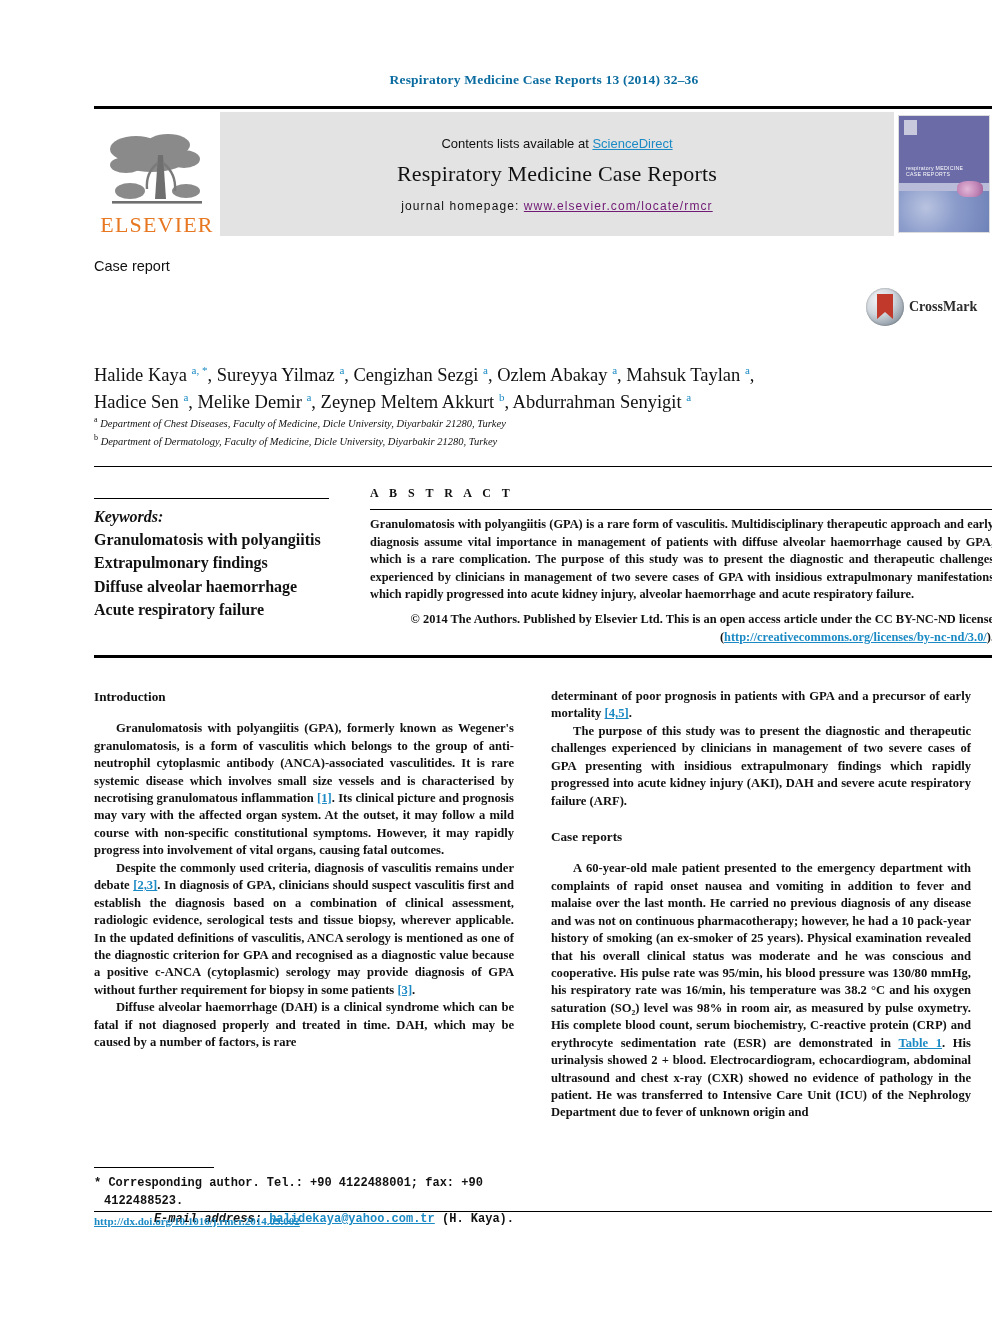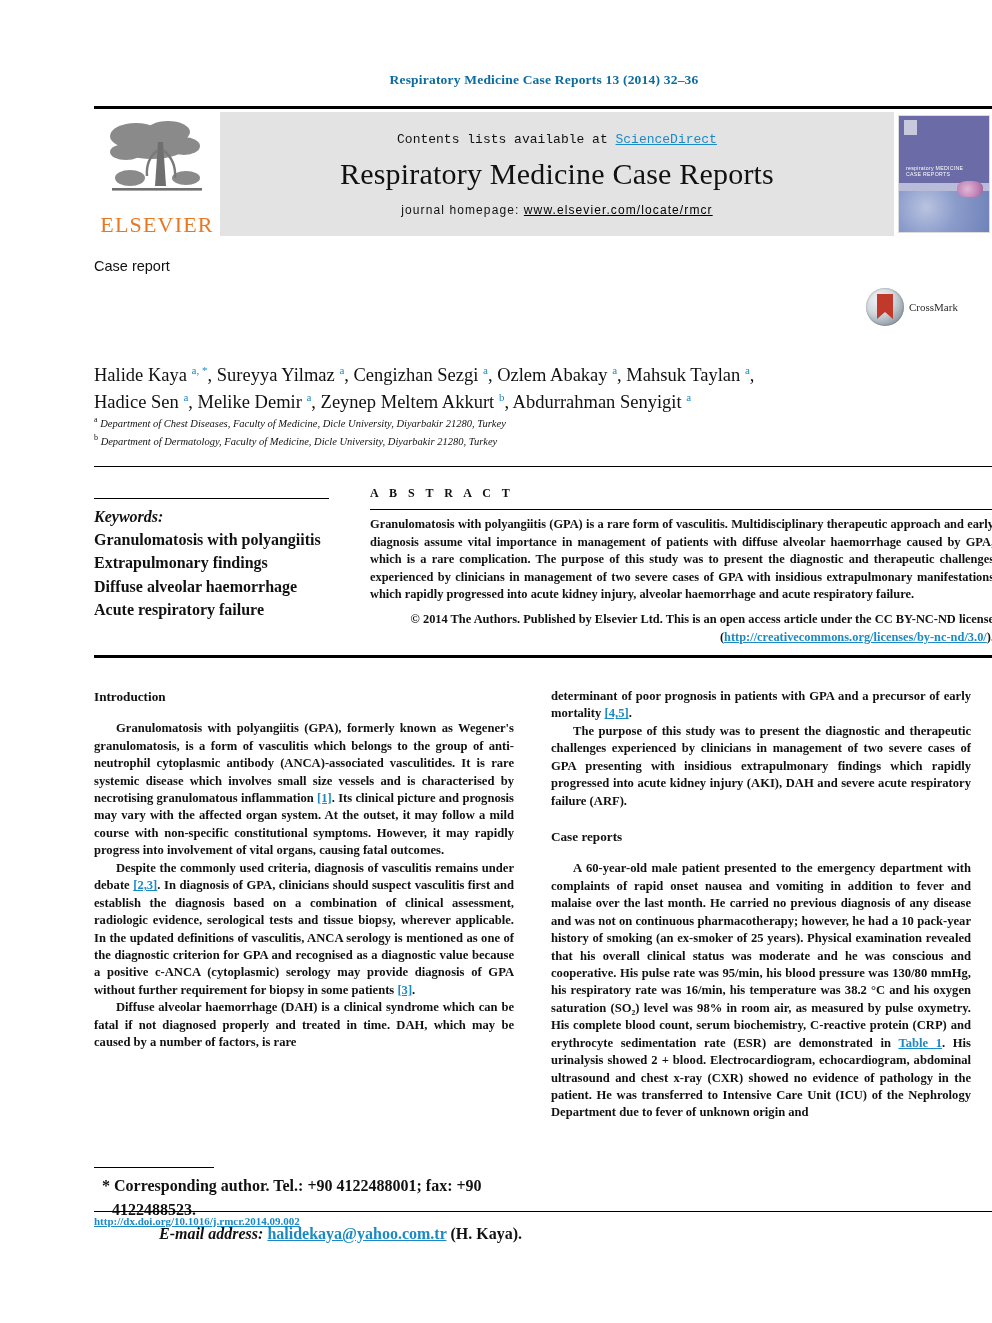--- a/index.html
+++ b/index.html
@@ -52,21 +52,21 @@
     width: 900px; height: 124px;
     display: flex;
     align-items: stretch;
   }
   .elsevier-logo {
     width: 126px;
     flex: 0 0 126px;
     display: flex;
     flex-direction: column;
     align-items: center;
-    justify-content: space-between;
+    justify-content: flex-end;
     padding-top: 4px;
     box-sizing: border-box;
     background: #ffffff;
   }
   .elsevier-tree {
     width: 102px; height: 84px;
     position: relative;
   }
   .elsevier-wordmark {
     font-family: "Liberation Serif", serif;
@@ -80,43 +80,43 @@
     flex: 1 1 auto;
     background: #e3e3e3;
     display: flex;
     flex-direction: column;
     align-items: center;
     justify-content: center;
     gap: 2px;
     position: relative;
   }
   .contents-line {
-    font-family: Liberation Mono, monospace;
+    font-family: Liberation Sans, sans-serif;
     font-size: 13px;
     color: #111;
     margin-top: 6px;
   }
   .contents-line .sd {
     color: #1b8ac4;
   }
   .journal-title {
     font-family: "Liberation Serif", serif;
-    font-size: 30px;
+    font-size: 22px;
     color: #111;
     margin: 8px 0 10px 0;
     letter-spacing: .2px;
   }
   .homepage-line {
     font-family: "Liberation Sans", sans-serif;
     font-size: 12px;
     letter-spacing: 1.1px;
     color: #111;
     margin-bottom: 6px;
   }
-  .homepage-line .url { color: #000000; }
+  .homepage-line .url { color: #701a75; }
   .cover-thumb {
     width: 100px;
     flex: 0 0 100px;
     position: relative;
     overflow: hidden;
     background: #ffffff;
     display: flex;
     align-items: center;
     justify-content: center;
   }
@@ -157,22 +157,22 @@
   .crossmark-badge::before {
     content: "";
     position: absolute;
     left: 11px; top: 6px;
     width: 16px; height: 25px;
     background: #c0392b;
     clip-path: polygon(0 0, 100% 0, 100% 100%, 50% 72%, 0 100%);
   }
   .crossmark-label {
     font-family: "Liberation Serif", serif;
-    font-weight: normal;
-    font-size: 11px;
+    font-weight: bold;
+    font-size: 14px;
     color: #2b2b2b;
   }
 
   
   .authors {
     position: absolute;
     left: 46px; top: 362px;
     width: 880px;
     font-family: "Liberation Serif", serif;
     font-size: 18.5px;
@@ -296,25 +296,25 @@
     margin: 0;
     text-indent: 22px;
   }
   .para + .para { margin-top: 0; }
   .ref { color: #1b8ac4; }
   .tablink { color: #1b8ac4; }
 
   
   .footnote {
     position: absolute;
-    left: 54px; top: 1174px;
+    left: 46px; top: 1174px;
     width: 420px;
-    font-family: Liberation Serif, serif;
-    font-weight: bold;
-    font-size: 16px;
+    font-family: Liberation Mono, monospace;
+    font-weight: bold;
+    font-size: 12px;
     line-height: 1.5;
     color: #111;
   }
   .footnote-rule {
     position: absolute;
     left: 46px; top: 1167px;
     width: 120px;
     border-top: 1px solid #000;
   }
   .footnote .fn-line { padding-left: 10px; text-indent: -10px; }

